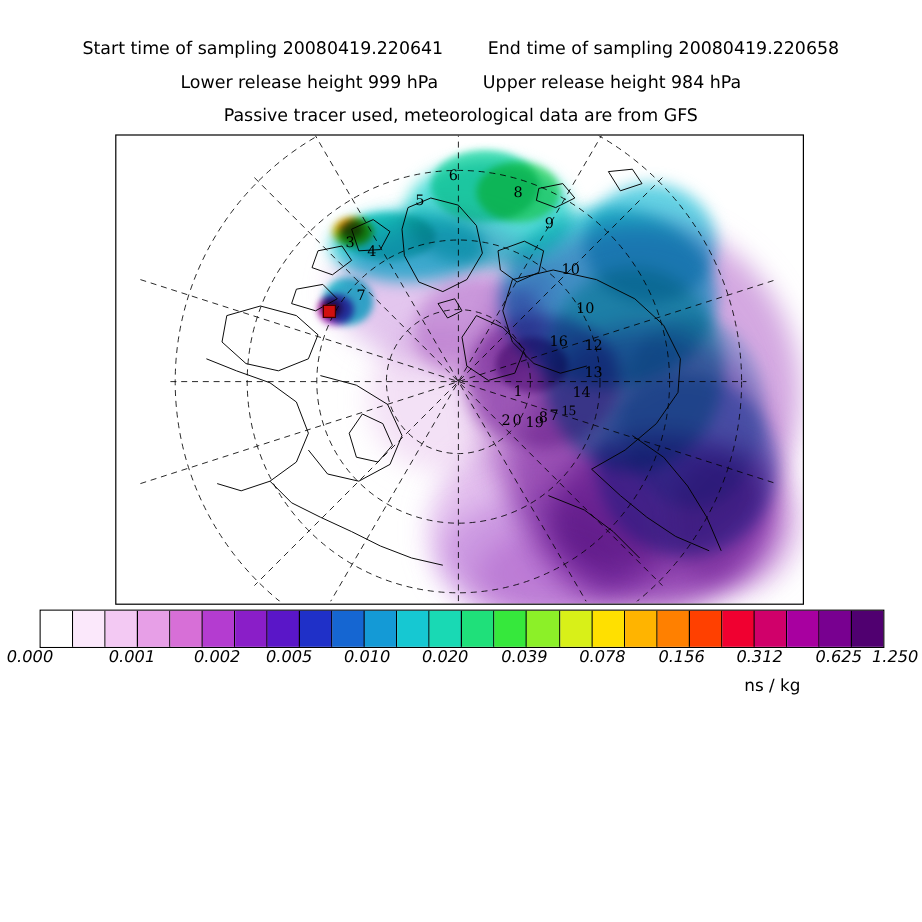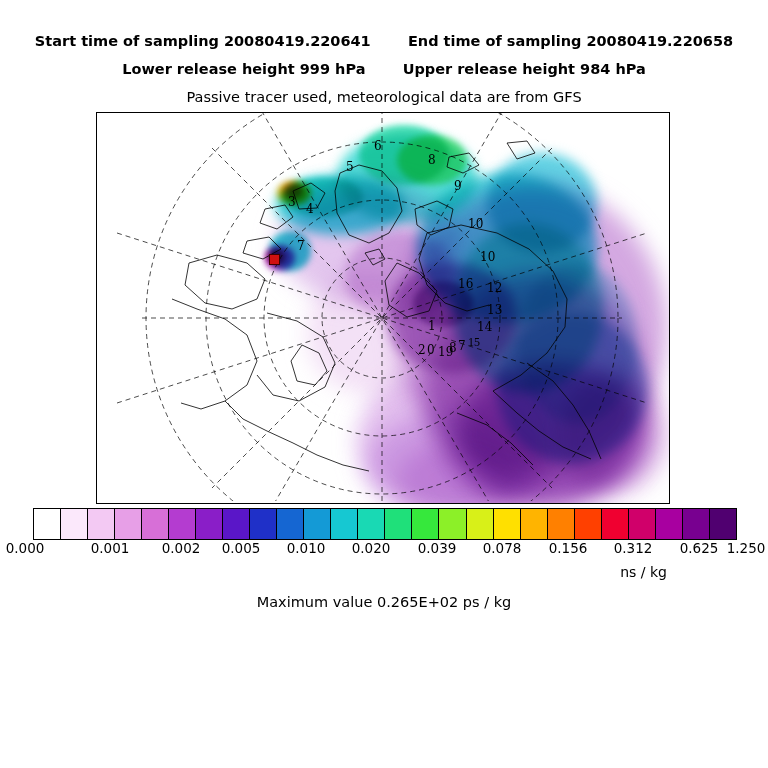--- a/index.html
+++ b/index.html
@@ -34,21 +34,20 @@
     left: 0;
     width: 768px;
     text-align: center;
     font-size: 14.5px;
   }
   .subline1 { top: 33px; }
   .subline2 { top: 61px; }
   .subline3 { top: 89px; }
   .sub-pair {
     display: inline-block;
-    font-weight: bold;
   }
   .sub-gap {
     display: inline-block;
     width: 28px;
   }
 
   
   .map-frame {
     position: absolute;
     left: 96px;
@@ -117,20 +116,21 @@
     left: 0;
     top: 540px;
     width: 768px;
     height: 16px;
   }
   .cbar-tick {
     position: absolute;
     font-size: 13.5px;
     transform: translateX(-50%);
     white-space: nowrap;
+    font-style: italic;
   }
   .units {
     position: absolute;
     top: 564px;
     left: 0;
     width: 667px;
     text-align: right;
     font-size: 14px;
   }
   .maxval {
@@ -317,15 +317,14 @@
     <div class="cbar-tick" style="left:371px;">0.020</div>
     <div class="cbar-tick" style="left:437px;">0.039</div>
     <div class="cbar-tick" style="left:502px;">0.078</div>
     <div class="cbar-tick" style="left:568px;">0.156</div>
     <div class="cbar-tick" style="left:633px;">0.312</div>
     <div class="cbar-tick" style="left:699px;">0.625</div>
     <div class="cbar-tick" style="left:746px;">1.250</div>
   </div>
 
   <div class="units">ns / kg</div>
-  <div class="maxval">Maximum value  0.265E+02 ps / kg</div>
 
 </div>
 
 </body></html>

